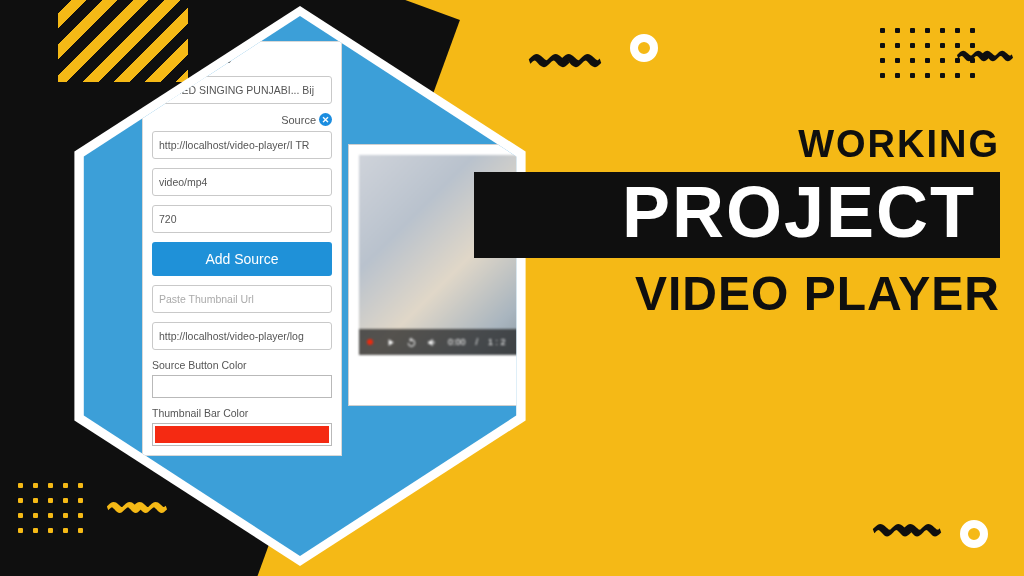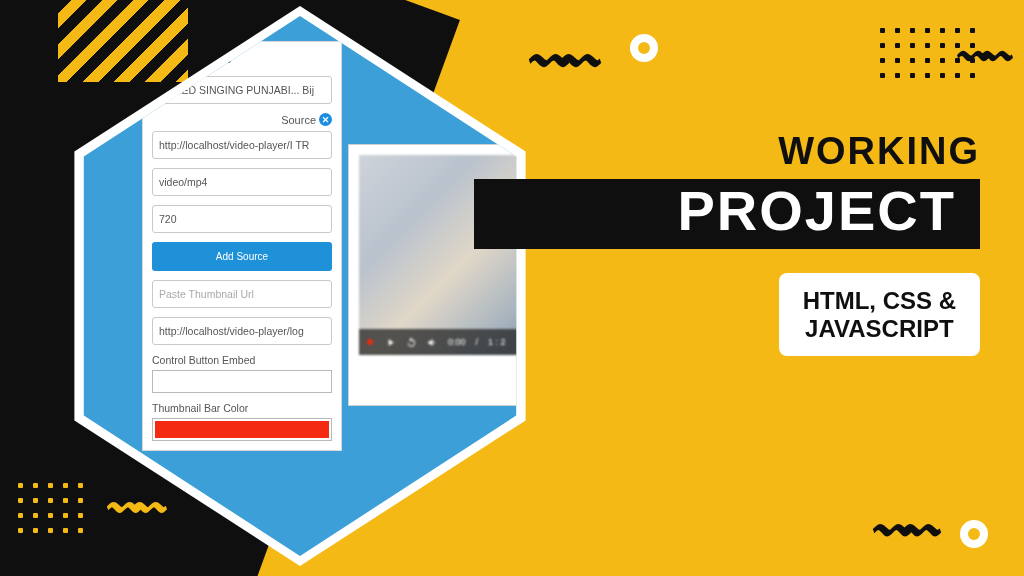--- a/index.html
+++ b/index.html
@@ -108,21 +108,21 @@
   width: 13px; height: 13px; background: #1b8de0; color: #fff; border-radius: 50%;
   display: inline-flex; align-items: center; justify-content: center; font-size: 9px; font-weight: 700;
 }
 .add-src {
   width: 100%;
   background: #1f91d8;
   color: #fff;
   border: none;
   padding: 9px 12px;
   border-radius: 3px;
-  font-size: 10px;
+  font-size: 14px;
   margin-bottom: 9px;
   cursor: pointer;
 }
 .lbl { font-size: 10.5px; color: #555; margin-bottom: 4px; display: block; }
 .color-swatch {
   width: 100%;
   height: 23px;
   border: 1px solid #b9b9b9;
   margin-bottom: 9px;
   background: #fff;
@@ -160,27 +160,27 @@
   align-items: center;
   gap: 10px;
   padding: 0 8px;
   color: #fff;
   font-size: 9px;
 }
 .ctrl-bar .dot { width: 6px; height: 6px; background: #ea2a0f; border-radius: 50%; margin-right: 2px; }
 .ctrl-bar svg { width: 11px; height: 11px; fill: #fff; }
 
 
-.headlines { position: absolute; right: 0; top: 130px; width: 490px; text-align: right; padding-right: 44px; }
+.headlines { position: absolute; right: 0; top: 123px; width: 490px; text-align: right; padding-right: 24px; }
 .h-working {
   font-size: 38px; font-weight: 900; letter-spacing: 2px; color: #0f0f0f;
   font-family: "Arial Black", sans-serif; margin-bottom: 6px;
 }
 .h-project {
-  background: #0f0f0f; color: #fff; font-size: 56px; font-weight: 900;
+  background: #0f0f0f; color: #fff; font-size: 72px; font-weight: 900;
   padding: 4px 24px 10px 48px; display: block; letter-spacing: 2px;
   font-family: "Arial Black", sans-serif; line-height: 1; margin-left: -60px;
   text-align: right;
 }
 .h-video {
   font-size: 48px; font-weight: 900; color: #0f0f0f; letter-spacing: 1px;
   font-family: "Arial Black", sans-serif; margin-top: 8px;
 }
 .pill {
   display: inline-block; background: #fff; color: #0f0f0f; font-weight: 800;
@@ -264,21 +264,21 @@
       <div class="src-row">
         <span>Source</span>
         <span class="x">✕</span>
       </div>
       <input type="text" value="http://localhost/video-player/I TR" style="">
       <input type="text" value="video/mp4" style="">
       <input type="text" value="720" style="">
       <button class="add-src">Add Source</button>
       <input type="text" placeholder="Paste Thumbnail Url" style="">
       <input type="text" value="http://localhost/video-player/log" style="">
-      <span class="lbl">Control Button Embed</span>
+      <span class="lbl">Source Button Color</span>
       <div class="color-swatch">
           <div class="inner"></div>
         </div>
       <span class="lbl">Thumbnail Bar Color</span>
       <div class="color-swatch red">
           <div class="inner"></div>
         </div>
     </div>
 
     <div class="vid-frame">
@@ -300,17 +300,14 @@
         </div>
       </div>
     </div>
 
   </div>
 </div>
 
 <div class="headlines">
   <div class="h-working">WORKING</div>
   <div class="h-project">PROJECT</div>
-  <div class="pill">
-    <span>HTML, CSS &amp;</span><br>
-    <span>JAVASCRIPT</span>
-  </div>
+  <div class="h-video">VIDEO PLAYER</div>
 </div>
 
 </body></html>

